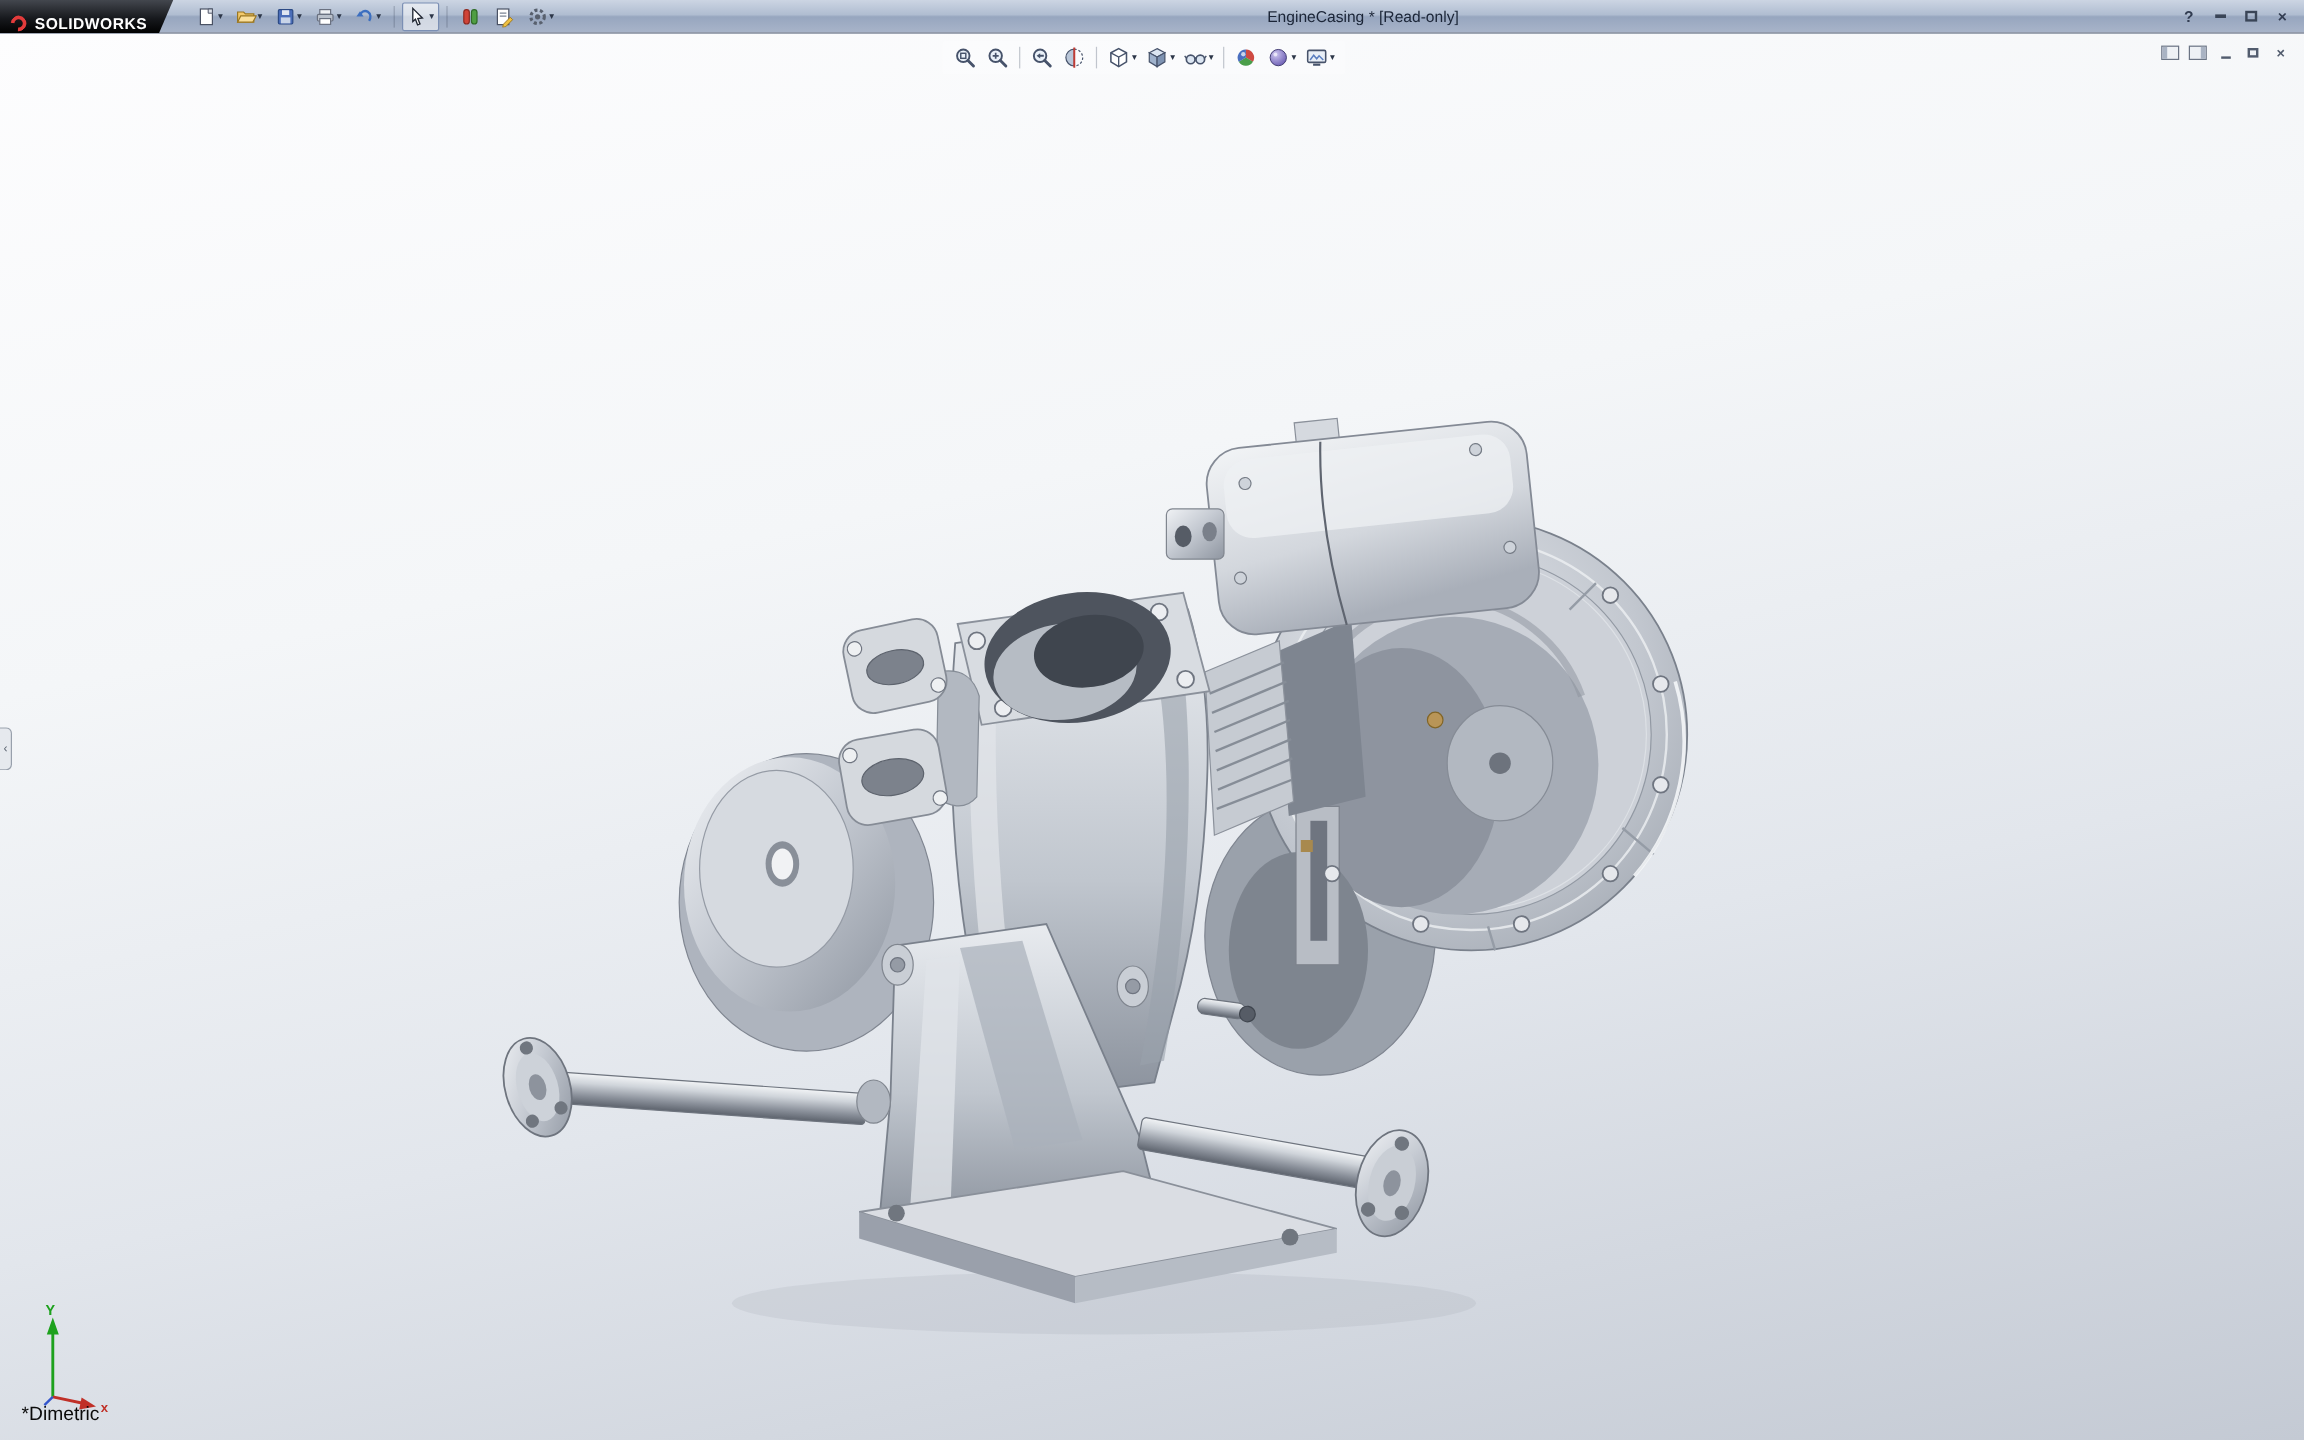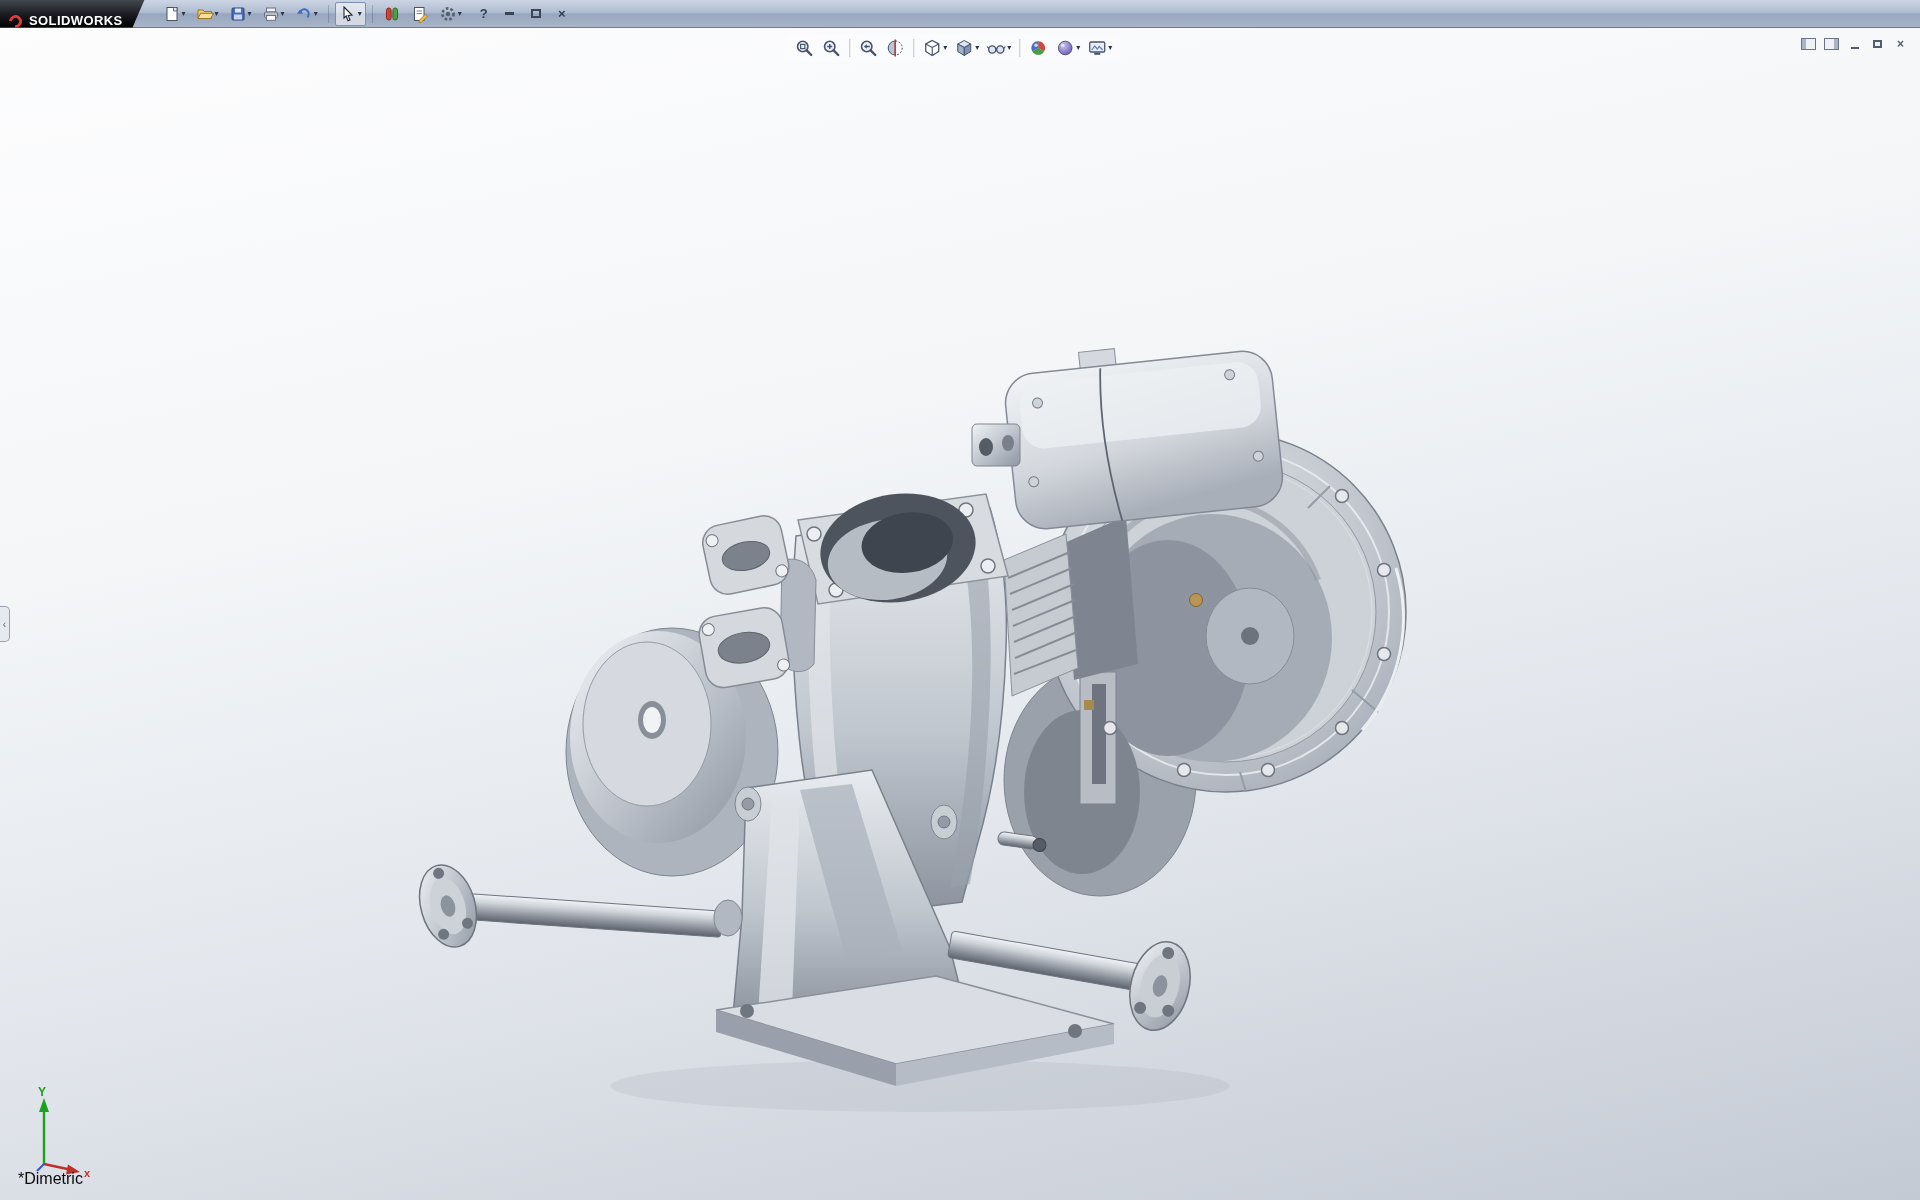--- a/index.html
+++ b/index.html
@@ -3,21 +3,21 @@
 <meta charset="utf-8">
 <style>
   *{margin:0;padding:0;box-sizing:border-box}
   html,body{width:1920px;height:1200px;overflow:hidden;font-family:"Liberation Sans",sans-serif}
   .app{position:relative;width:1920px;height:1200px;background:#dfe3e9}
 
   
   .titlebar{position:absolute;top:0;left:0;right:0;height:28px;display:flex;align-items:center;
     background:linear-gradient(180deg,#ccd5e3 0%,#b0bdd1 45%,#97a6bf 52%,#a8b4c9 100%);
     border-bottom:1px solid #6f7a8c;z-index:30}
-  .logo{height:28px;display:flex;align-items:flex-end;gap:7px;padding:12px 22px 0 9px;
+  .logo{height:28px;display:flex;align-items:center;gap:7px;padding:12px 22px 0 9px;
     background:linear-gradient(180deg,#43474e 0%,#17191d 55%,#000 100%);
     clip-path:polygon(0 0,100% 0,calc(100% - 12px) 100%,0 100%)}
   .logo-mark{width:13px;height:13px;border:3px solid #e23b3b;border-left-color:transparent;
     border-radius:50%;transform:rotate(-40deg)}
   .brand{color:#fff;font-weight:bold;font-size:13px;letter-spacing:.4px}
   .tb{display:flex;align-items:center;margin-left:14px;gap:2px}
   .tb-btn{display:flex;align-items:center;height:24px;padding:2px 3px;border:1px solid transparent;border-radius:2px}
   .tb-btn.active{background:rgba(255,255,255,.55);border-color:#76central;border-color:#7b8fb4}
   .tb-btn .ic{width:18px;height:18px}
   .dd{font-size:8px;color:#2c3648;margin-left:1px;line-height:1}
@@ -131,20 +131,21 @@
       </div>
       <div class="tb-btn">
         <svg class="ic" viewBox="0 0 18 18">
           <circle cx="9" cy="9" r="5.6" fill="none" stroke="#58606e" stroke-width="2.6" stroke-dasharray="2.6 2.1"></circle>
           <circle cx="9" cy="9" r="2.2" fill="#58606e"></circle>
         </svg>
           <span class="dd">▾</span>
       </div>
     </div>
 
+    <div class="title">EngineCasing * [Read-only]</div>
 
     <div class="win-controls">
       <span class="wc">?</span>
       <span class="wc">
           <span class="min-bar"></span>
         </span>
       <span class="wc">
           <span class="max-box"></span>
         </span>
       <span class="wc">×</span>

